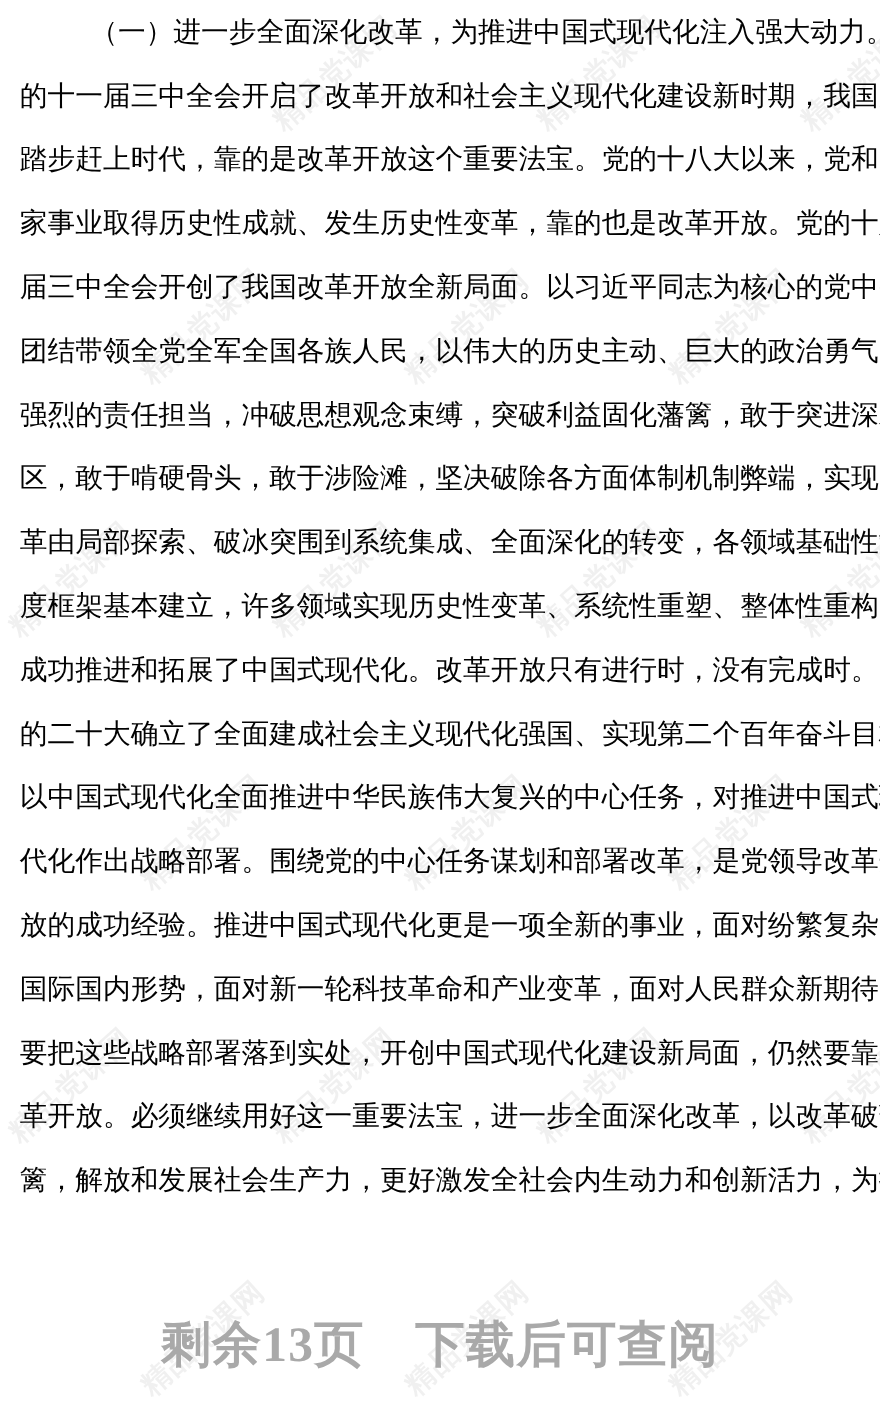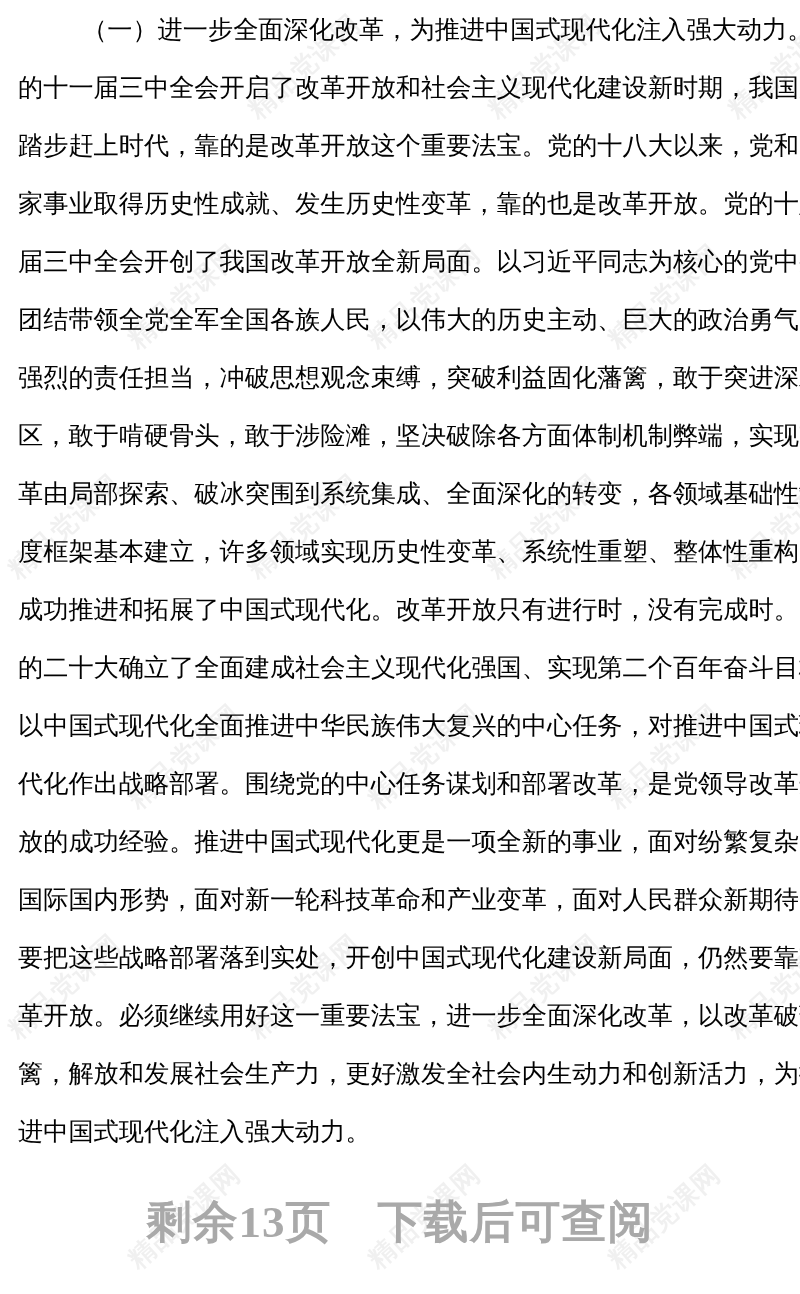--- a/index.html
+++ b/index.html
@@ -762,21 +762,20 @@
           <span>力</span>
           <span>和</span>
           <span>创</span>
           <span>新</span>
           <span>活</span>
           <span>力</span>
           <span>，</span>
           <span>为</span>
           <span>推</span>
         </span>
-        <span class="line">进中国式现代化注入强大动力。</span>
       </p>
   </div>
 
   <div class="footer-notice">
     <span class="notice-text">剩余13页　下载后可查阅</span>
   </div>
 
 </div>
 
 </body></html>

